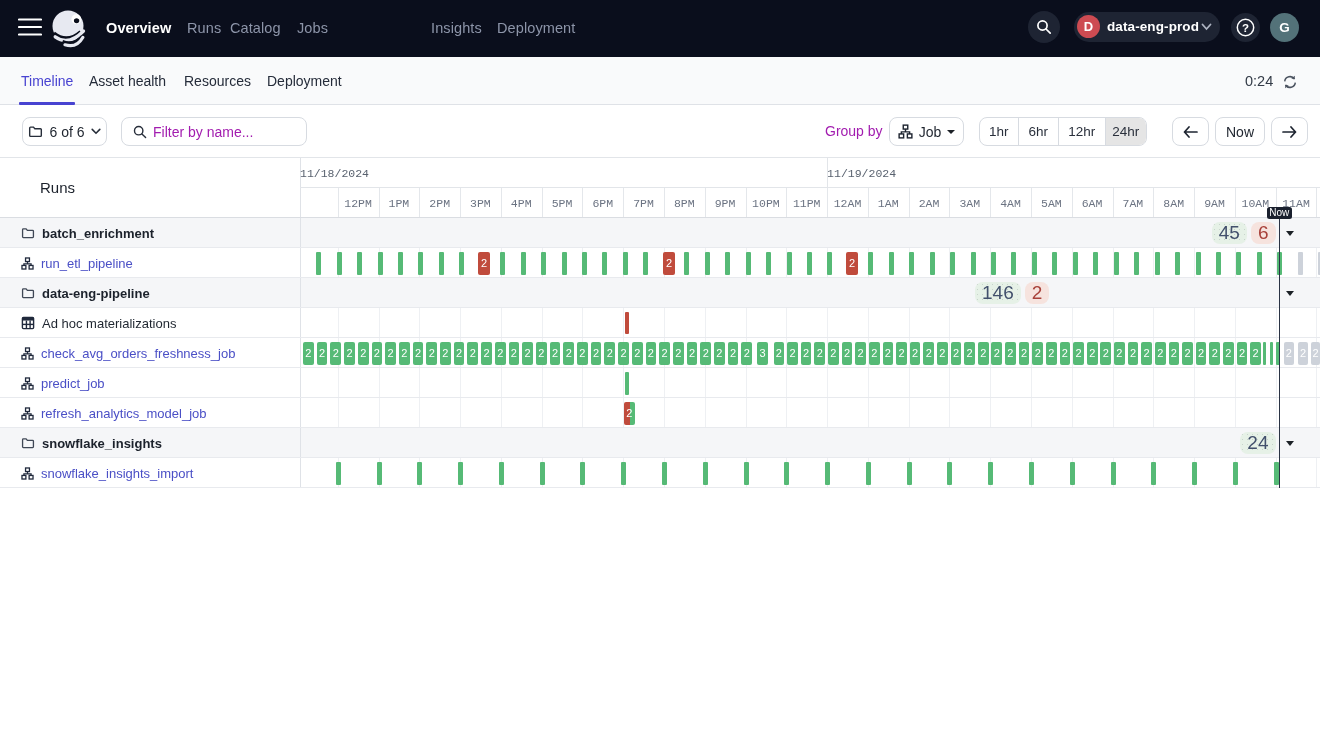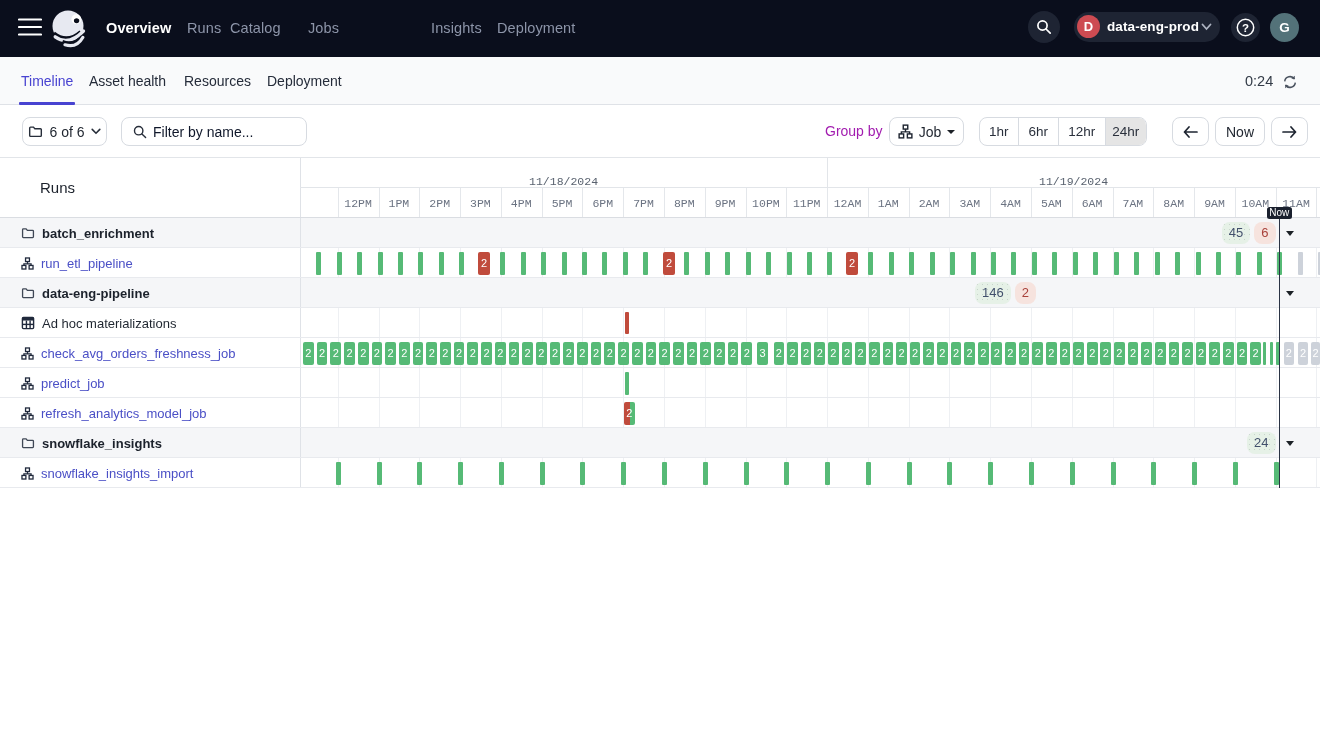--- a/index.html
+++ b/index.html
@@ -11,29 +11,29 @@
 
 .tabbar{position:absolute;left:0;top:57px;width:1320px;height:48px;background:#f9fafb;border-bottom:1px solid #dfe2e7}
 .tab{position:absolute;top:57px;height:49px;line-height:49px;font-size:14px;font-weight:400;color:#252c3a}
 .tab.on{color:#4843d1}
 
 .btn{position:absolute;top:117px;height:29px;background:#fff;border:1px solid #d7dbe1;border-radius:8px;font-size:14px;color:#1e242e;display:flex;align-items:center;justify-content:center;gap:6px}
 .seg{position:absolute;top:117px;height:29px;border:1px solid #d7dbe1;border-radius:8px;background:#fff;display:flex;overflow:hidden}
 .seg div{height:27px;line-height:27px;font-size:13.5px;color:#2a303c;text-align:center;border-left:1px solid #d7dbe1}
 .seg div:first-child{border-left:none}
 .seg div.on{background:#e5e5e5}
-.datecell{position:absolute;top:166px;height:30px;line-height:31px;text-align:center;font-family:"Liberation Mono",monospace;font-size:11.5px;color:#59626f}
+.datecell{position:absolute;top:158px;height:30px;line-height:31px;text-align:left;font-family:"Liberation Mono",monospace;font-size:11.5px;color:#59626f}
 .hourcell{position:absolute;top:188px;height:30px;line-height:31px;text-align:center;font-family:"Liberation Mono",monospace;font-size:11.5px;color:#6b7382}
 
 .rowlabel{position:absolute;left:0;width:300px;height:30px;display:flex;align-items:center;padding-left:21px;gap:7px}
 .rowlabel span{font-size:13px}
 .folder span{font-weight:700;color:#1b212b}
 .joblink span{color:#4a4fc6}
 .plain span{color:#1f2630}
-.badge{height:22px;line-height:22px;border-radius:8px;padding:0 7px;font-size:13px;text-align:center}
+.badge{height:22px;line-height:22px;border-radius:8px;padding:0 7px;font-size:19px;text-align:center}
 .bg-g{background:#e6f1e7;color:#42506c;background-image:radial-gradient(#c8d4cc 0.7px,transparent 0.8px);background-size:5px 5px}
 .bg-r{background:#f6e3de;color:#a8413a}
 .caret{width:0;height:0;border-left:4.5px solid transparent;border-right:4.5px solid transparent;border-top:5px solid #1c2127}
 .bar{position:absolute;border-radius:1px}
 .lbar{position:absolute;border-radius:2px;color:#fff;font-size:11px;text-align:center}
 </style></head><body>
 <div class="nav">
     <svg class="abs" style="left:18px;top:17px" width="24" height="20" viewBox="0 0 24 20">
       <g stroke="#fff" stroke-width="2.2" stroke-linecap="round">
         <line x1="1" y1="2.5" x2="23" y2="2.5"></line>
@@ -46,21 +46,21 @@
       <path d="M2 26 Q15 36.5 28.5 24.5" stroke="#0a0e1c" stroke-width="3" fill="none"></path>
       <path d="M3.2 29.8 Q16.5 39.5 31.5 24" stroke="#e7e9f1" stroke-width="3.3" fill="none" stroke-linecap="round"></path>
       <path d="M10.5 34.5 Q21 38.8 30 29.5" stroke="#0a0e1c" stroke-width="3" fill="none"></path>
       <path d="M13 37.8 Q24.5 41.5 30.8 30.5" stroke="#e7e9f1" stroke-width="3.2" fill="none" stroke-linecap="round"></path>
       <circle cx="24.3" cy="12.2" r="4.9" fill="#ffffff"></circle>
       <path d="M21.9 13.5 a2.7 2.7 0 0 0 5.4 0 c0-1.2-1.2-2.2-2.7-2.2 s-2.7 1-2.7 2.2z" fill="#0a0e1c"></path>
     </svg>
     <div class="item on" style="left:106px">Overview</div>
     <div class="item" style="left:187px">Runs</div>
     <div class="item" style="left:230px">Catalog</div>
-    <div class="item" style="left:308px">Jobs</div>
+    <div class="item" style="left:297px">Jobs</div>
     <div class="item" style="left:431px">Insights</div>
     <div class="item" style="left:497px">Deployment</div>
     <div class="chip" style="left:1028px;top:11px;width:32px;height:32px"></div>
     <svg class="abs" style="left:1036px;top:19px" width="16" height="16" viewBox="0 0 16 16">
       <circle cx="6.5" cy="6.5" r="4.6" stroke="#fff" stroke-width="1.7" fill="none"></circle>
       <line x1="10" y1="10" x2="14.2" y2="14.2" stroke="#fff" stroke-width="1.7" stroke-linecap="round"></line>
     </svg>
     <div class="abs" style="left:1074px;top:12px;width:146px;height:30px;border-radius:15px;background:#1e2433"></div>
     <div class="abs" style="left:1077px;top:15px;width:23px;height:23px;border-radius:50%;background:#cd4b52;color:#fff;font-size:13px;font-weight:700;text-align:center;line-height:23px">D</div>
     <div class="abs" style="left:1107px;top:12px;height:30px;line-height:30px;color:#fff;font-size:13.5px;font-weight:700;letter-spacing:.1px">data-eng-prod</div>
@@ -89,21 +89,21 @@
   </svg>
 <div class="btn" style="left:22px;width:85px">
     <svg width="15" height="15" viewBox="0 0 16 16">
       <path d="M1.8 4.2 c0-.5.4-.9.9-.9 h3.1 l1.5 1.7 h6 c.5 0 .9.4.9.9 v6.4 c0 .5-.4.9-.9.9 h-10.6 c-.5 0-.9-.4-.9-.9 z" stroke="#272e3a" stroke-width="1.5" fill="none"></path>
     </svg>
     <span>6 of 6</span>
     <svg width="10" height="7" viewBox="0 0 10 7">
       <path d="M1.2 1.4 L5 5.2 L8.8 1.4" stroke="#272e3a" stroke-width="1.6" fill="none" stroke-linecap="round"></path>
     </svg>
   </div>
-<div class="btn" style="left:121px;width:186px;justify-content:flex-start;padding-left:11px;color:#0f172a">
+<div class="btn" style="left:121px;width:186px;justify-content:flex-start;padding-left:11px;color:#a21caf">
     <svg width="14" height="14" viewBox="0 0 16 16">
       <circle cx="6.5" cy="6.5" r="4.8" stroke="#272e3a" stroke-width="1.6" fill="none"></circle>
       <line x1="10.2" y1="10.2" x2="14.4" y2="14.4" stroke="#272e3a" stroke-width="1.6" stroke-linecap="round"></line>
     </svg>
     <span style="font-size:14px">Filter by name...</span>
   </div>
 <div class="abs" style="left:825px;top:117px;height:29px;line-height:29px;font-size:14px;color:#a21caf">Group by</div>
 <div class="btn" style="left:889px;width:75px;border-radius:8px">
     <svg width="15" height="15" viewBox="0 0 16 16">
       <g stroke="#1d2430" stroke-width="1.5" fill="none">

